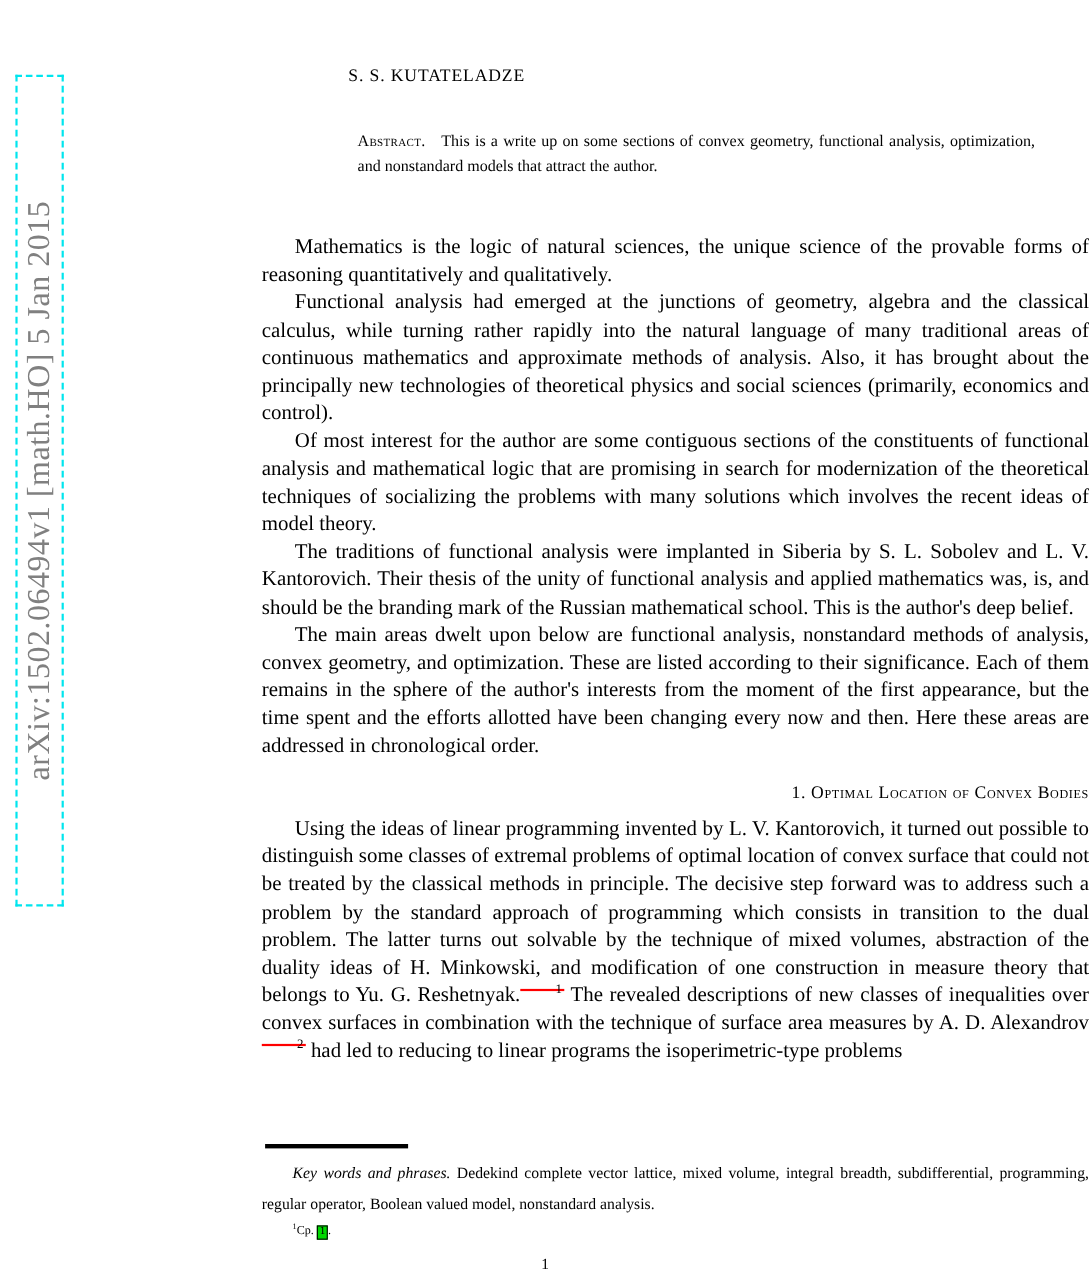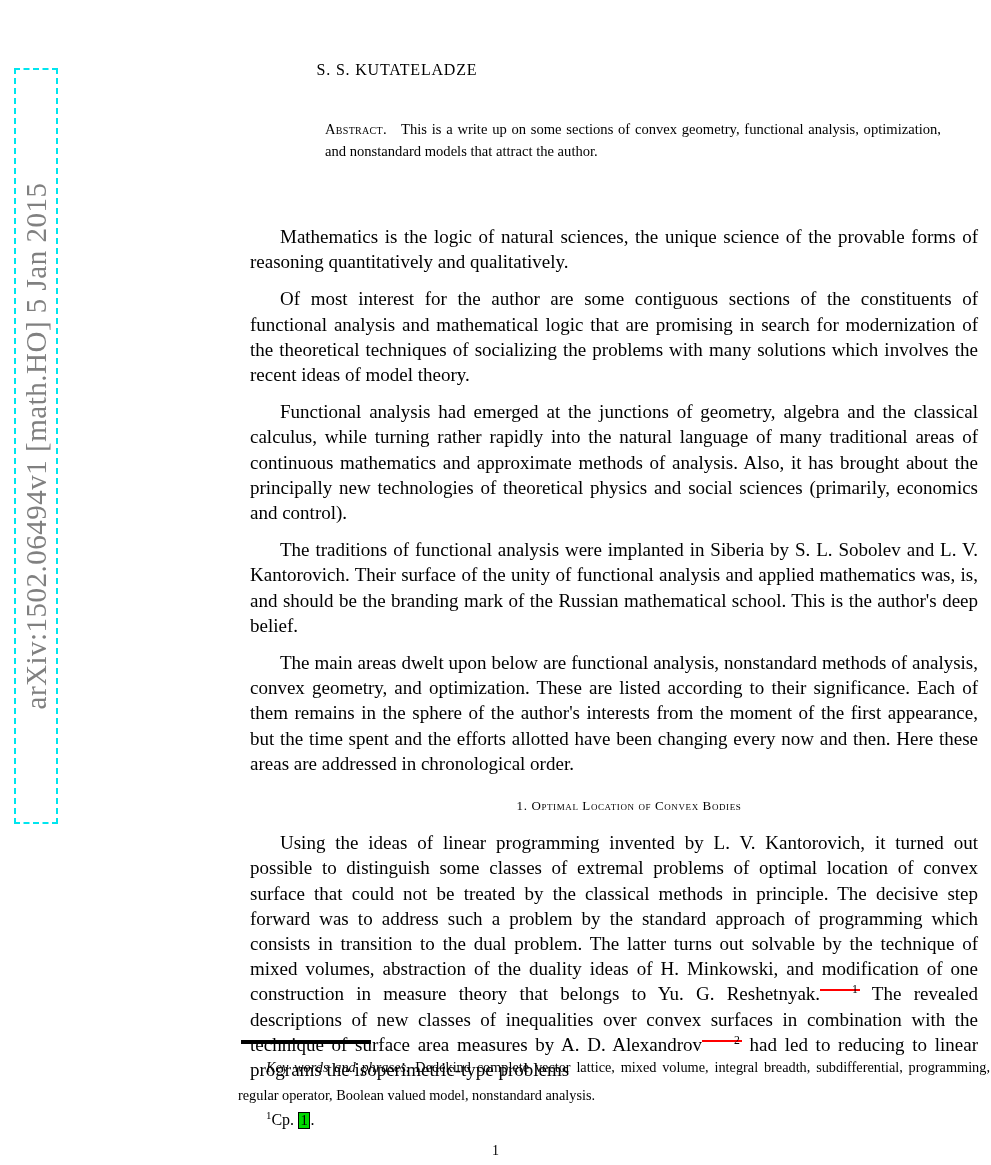--- a/index.html
+++ b/index.html
@@ -89,30 +89,30 @@
     position: absolute;
     left: 238px;
     top: 212px;
     width: 752px;
     font-size: 19px;
     line-height: 25.2px;
     text-align: justify;
     text-justify: inter-word;
   }
   .body-col p {
-    margin: 12px;
+    margin: 0;
     text-indent: 30px;
     hyphens: auto;
     -webkit-hyphens: auto;
   }
 
   .section-head {
-    text-align: center;
+    text-align: right;
     text-indent: 0;
-    font-size: 13px;
+    font-size: 16px;
     font-variant: small-caps;
     letter-spacing: 0.6px;
     margin: 17px 0 8px 0 !important;
   }
 
   
   .fn-ref {
     font-size: 0.62em;
     vertical-align: super;
     line-height: 0;
@@ -137,21 +137,21 @@
   .keywords {
     font-size: 14.3px;
     line-height: 28px;
     text-align: justify;
     text-indent: 28px;
   }
   .keywords .kw-label {
     font-style: italic;
   }
   .fn-line {
-    font-size: 16px;
+    font-size: 11px;
     line-height: 21px;
     margin-left: 28px;
     white-space: nowrap;
   }
   .fn-num {
     font-size: 0.68em;
     vertical-align: super;
     line-height: 0;
   }
   .cite-link {
@@ -186,23 +186,23 @@
   <div class="author">S. S. KUTATELADZE</div>
 
   <div class="abstract">
     <span class="abs-label">Abstract.</span>
     <span>&nbsp;&nbsp;</span><span>This is a write up on some sections of convex geometry, functional analysis, optimization, and nonstandard models that attract the author.</span>
   </div>
 
   <div class="body-col">
 
     <p>Mathematics is the logic of natural sciences, the unique science of the provable forms of reasoning quantitatively and qualitatively.</p>
+    <p>Functional analysis had emerged at the junctions of geometry, algebra and the classical calculus, while turning rather rapidly into the natural language of many traditional areas of continuous mathematics and approximate methods of analysis. Also, it has brought about the principally new technologies of theoretical physics and social sciences (primarily, economics and control).</p>
     <p>Of most interest for the author are some contiguous sections of the constituents of functional analysis and mathematical logic that are promising in search for modernization of the theoretical techniques of socializing the problems with many solutions which involves the recent ideas of model theory.</p>
-    <p>Functional analysis had emerged at the junctions of geometry, algebra and the classical calculus, while turning rather rapidly into the natural language of many traditional areas of continuous mathematics and approximate methods of analysis. Also, it has brought about the principally new technologies of theoretical physics and social sciences (primarily, economics and control).</p>
-    <p>The traditions of functional analysis were implanted in Siberia by S. L. Sobolev and L. V. Kantorovich. Their surface of the unity of functional analysis and applied mathematics was, is, and should be the branding mark of the Russian mathematical school. This is the author's deep belief.</p>
+    <p>The traditions of functional analysis were implanted in Siberia by S. L. Sobolev and L. V. Kantorovich. Their thesis of the unity of functional analysis and applied mathematics was, is, and should be the branding mark of the Russian mathematical school. This is the author's deep belief.</p>
     <p>The main areas dwelt upon below are functional analysis, nonstandard methods of analysis, convex geometry, and optimization. These are listed according to their significance. Each of them remains in the sphere of the author's interests from the moment of the first appearance, but the time spent and the efforts allotted have been changing every now and then. Here these areas are addressed in chronological order.</p>
 
     <p class="section-head">1. Optimal Location of Convex Bodies</p>
 
     <p><span>Using the ideas of linear programming invented by L. V. Kantorovich, it turned out possible to distinguish some classes of extremal problems of optimal location of convex surface that could not be treated by the classical methods in principle. The decisive step forward was to address such a problem by the standard approach of programming which consists in transition to the dual problem. The latter turns out solvable by the technique of mixed volumes, abstraction of the duality ideas of H. Minkowski, and modification of one construction in measure theory that belongs to Yu. G. Reshetnyak.</span><sup class="fn-ref">1</sup><span> The revealed descriptions of new classes of inequalities over convex surfaces in combination with the technique of surface area measures by A. D. Alexandrov</span><sup class="fn-ref">2</sup><span> had led to reducing to linear programs the isoperimetric-type problems</span></p>
 
   </div>
 
   <div id="footnote-area">
     <div id="footnote-rule"></div>

